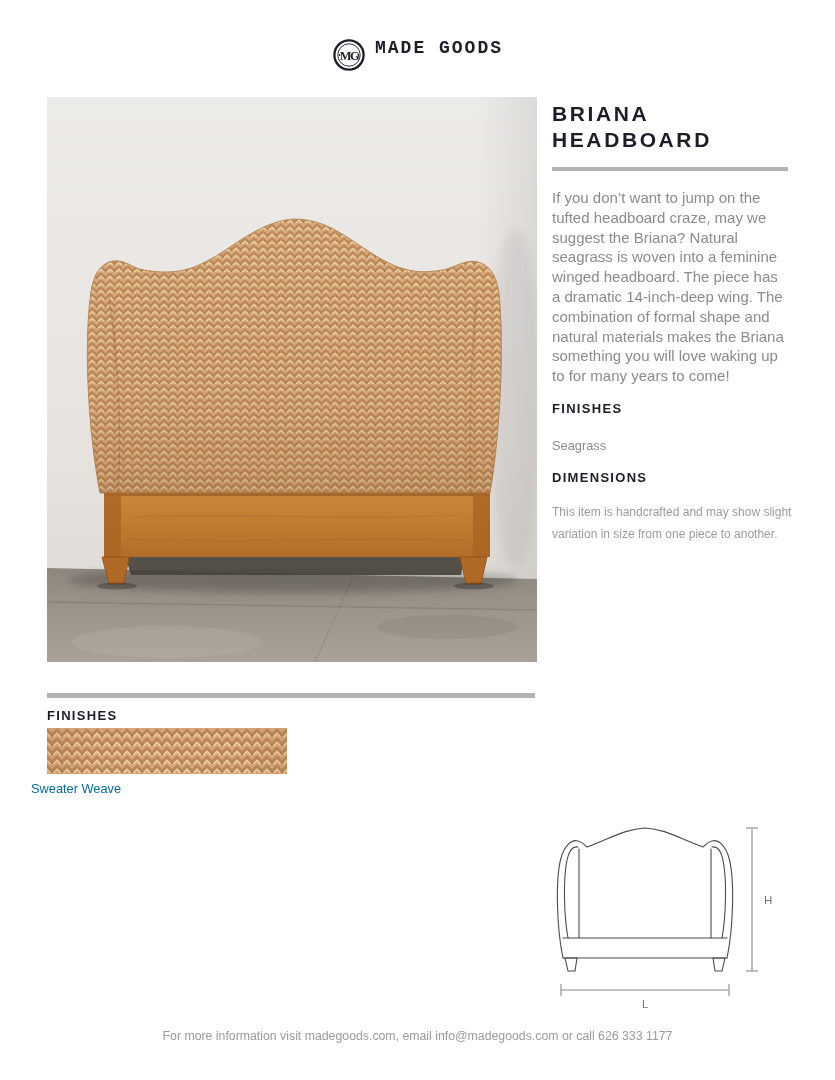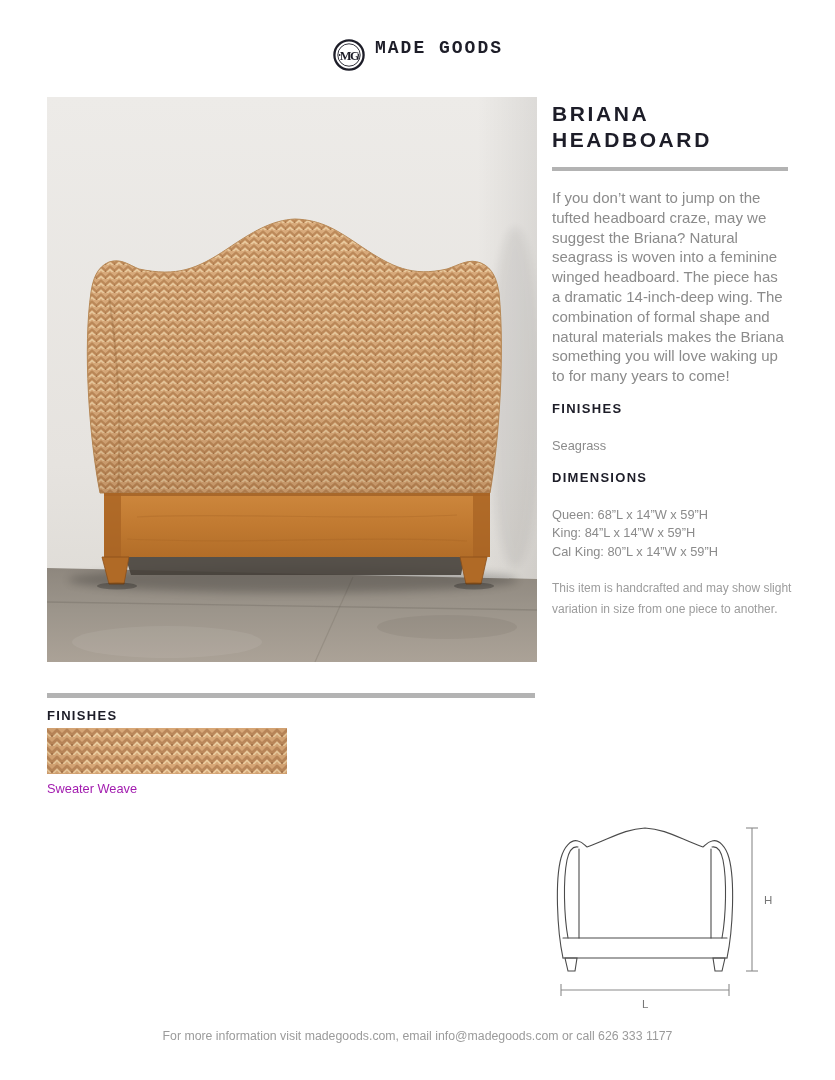--- a/index.html
+++ b/index.html
@@ -18,21 +18,21 @@
   .title-rule{height:4px;background:#b3b3b3;margin-top:14px;}
   .desc{margin-top:17px;font-size:15px;line-height:1.32;color:#8b8b8b;}
   .sec-heading{margin-top:15px;font-size:13px;font-weight:bold;letter-spacing:1.3px;color:#1d1d28;}
   .sec-value{margin-top:21px;font-size:12.8px;color:#8b8b8b;line-height:1.42;}
   .dim-row{font-size:12.8px;color:#8b8b8b;line-height:1.42;}
   .note{margin-top:17px;font-size:12px;color:#9c9c9c;line-height:1.8;width:242px;}
   
   .finishes-rule{position:absolute;left:47px;top:693px;width:488px;height:5px;background:#b3b3b3;}
   .finishes-heading{position:absolute;left:47px;top:708px;font-size:13px;font-weight:bold;letter-spacing:1.3px;color:#1d1d28;}
   .swatch{position:absolute;left:47px;top:728px;width:240px;height:46px;}
-  .swatch-label{position:absolute;left:47px;top:781px;font-size:12.8px;color:#a21caf;}
+  .swatch-label{position:absolute;left:31px;top:781px;font-size:12.8px;color:#0369a1;}
   
   .diagram{position:absolute;left:552px;top:818px;width:230px;height:192px;}
   
   .footer{position:absolute;left:0;top:1029px;width:100%;text-align:center;font-size:12.3px;color:#9b9b9b;}
 </style>
 </head>
 <body>
 
 <div class="page">
 
@@ -142,25 +142,20 @@
       <div>BRIANA</div>
       <div>HEADBOARD</div>
     </div>
     <div class="title-rule"></div>
     <div class="desc">If you don’t want to jump on the tufted headboard craze, may we suggest the Briana? Natural seagrass is woven into a feminine winged headboard. The piece has a dramatic 14-inch-deep wing. The combination of formal shape and natural materials makes the Briana something you will love waking up to for many years to come!</div>
 
     <div class="sec-heading">FINISHES</div>
     <div class="sec-value">Seagrass</div>
 
     <div class="sec-heading">DIMENSIONS</div>
-    <div class="sec-value">
-      <div class="dim-row">Queen: 68”L x 14”W x 59”H</div>
-      <div class="dim-row">King: 84”L x 14”W x 59”H</div>
-      <div class="dim-row">Cal King: 80”L x 14”W x 59”H</div>
-    </div>
 
     <div class="note">This item is handcrafted and may show slight variation in size from one piece to another.</div>
   </div>
 
   <div class="finishes-rule"></div>
   <div class="finishes-heading">FINISHES</div>
   <svg class="swatch" viewBox="0 0 240 46" aria-hidden="true">
     <defs>
       <pattern id="swknit" width="10" height="9" patternUnits="userSpaceOnUse">
         <rect width="10" height="9" fill="#d8a878"></rect>

